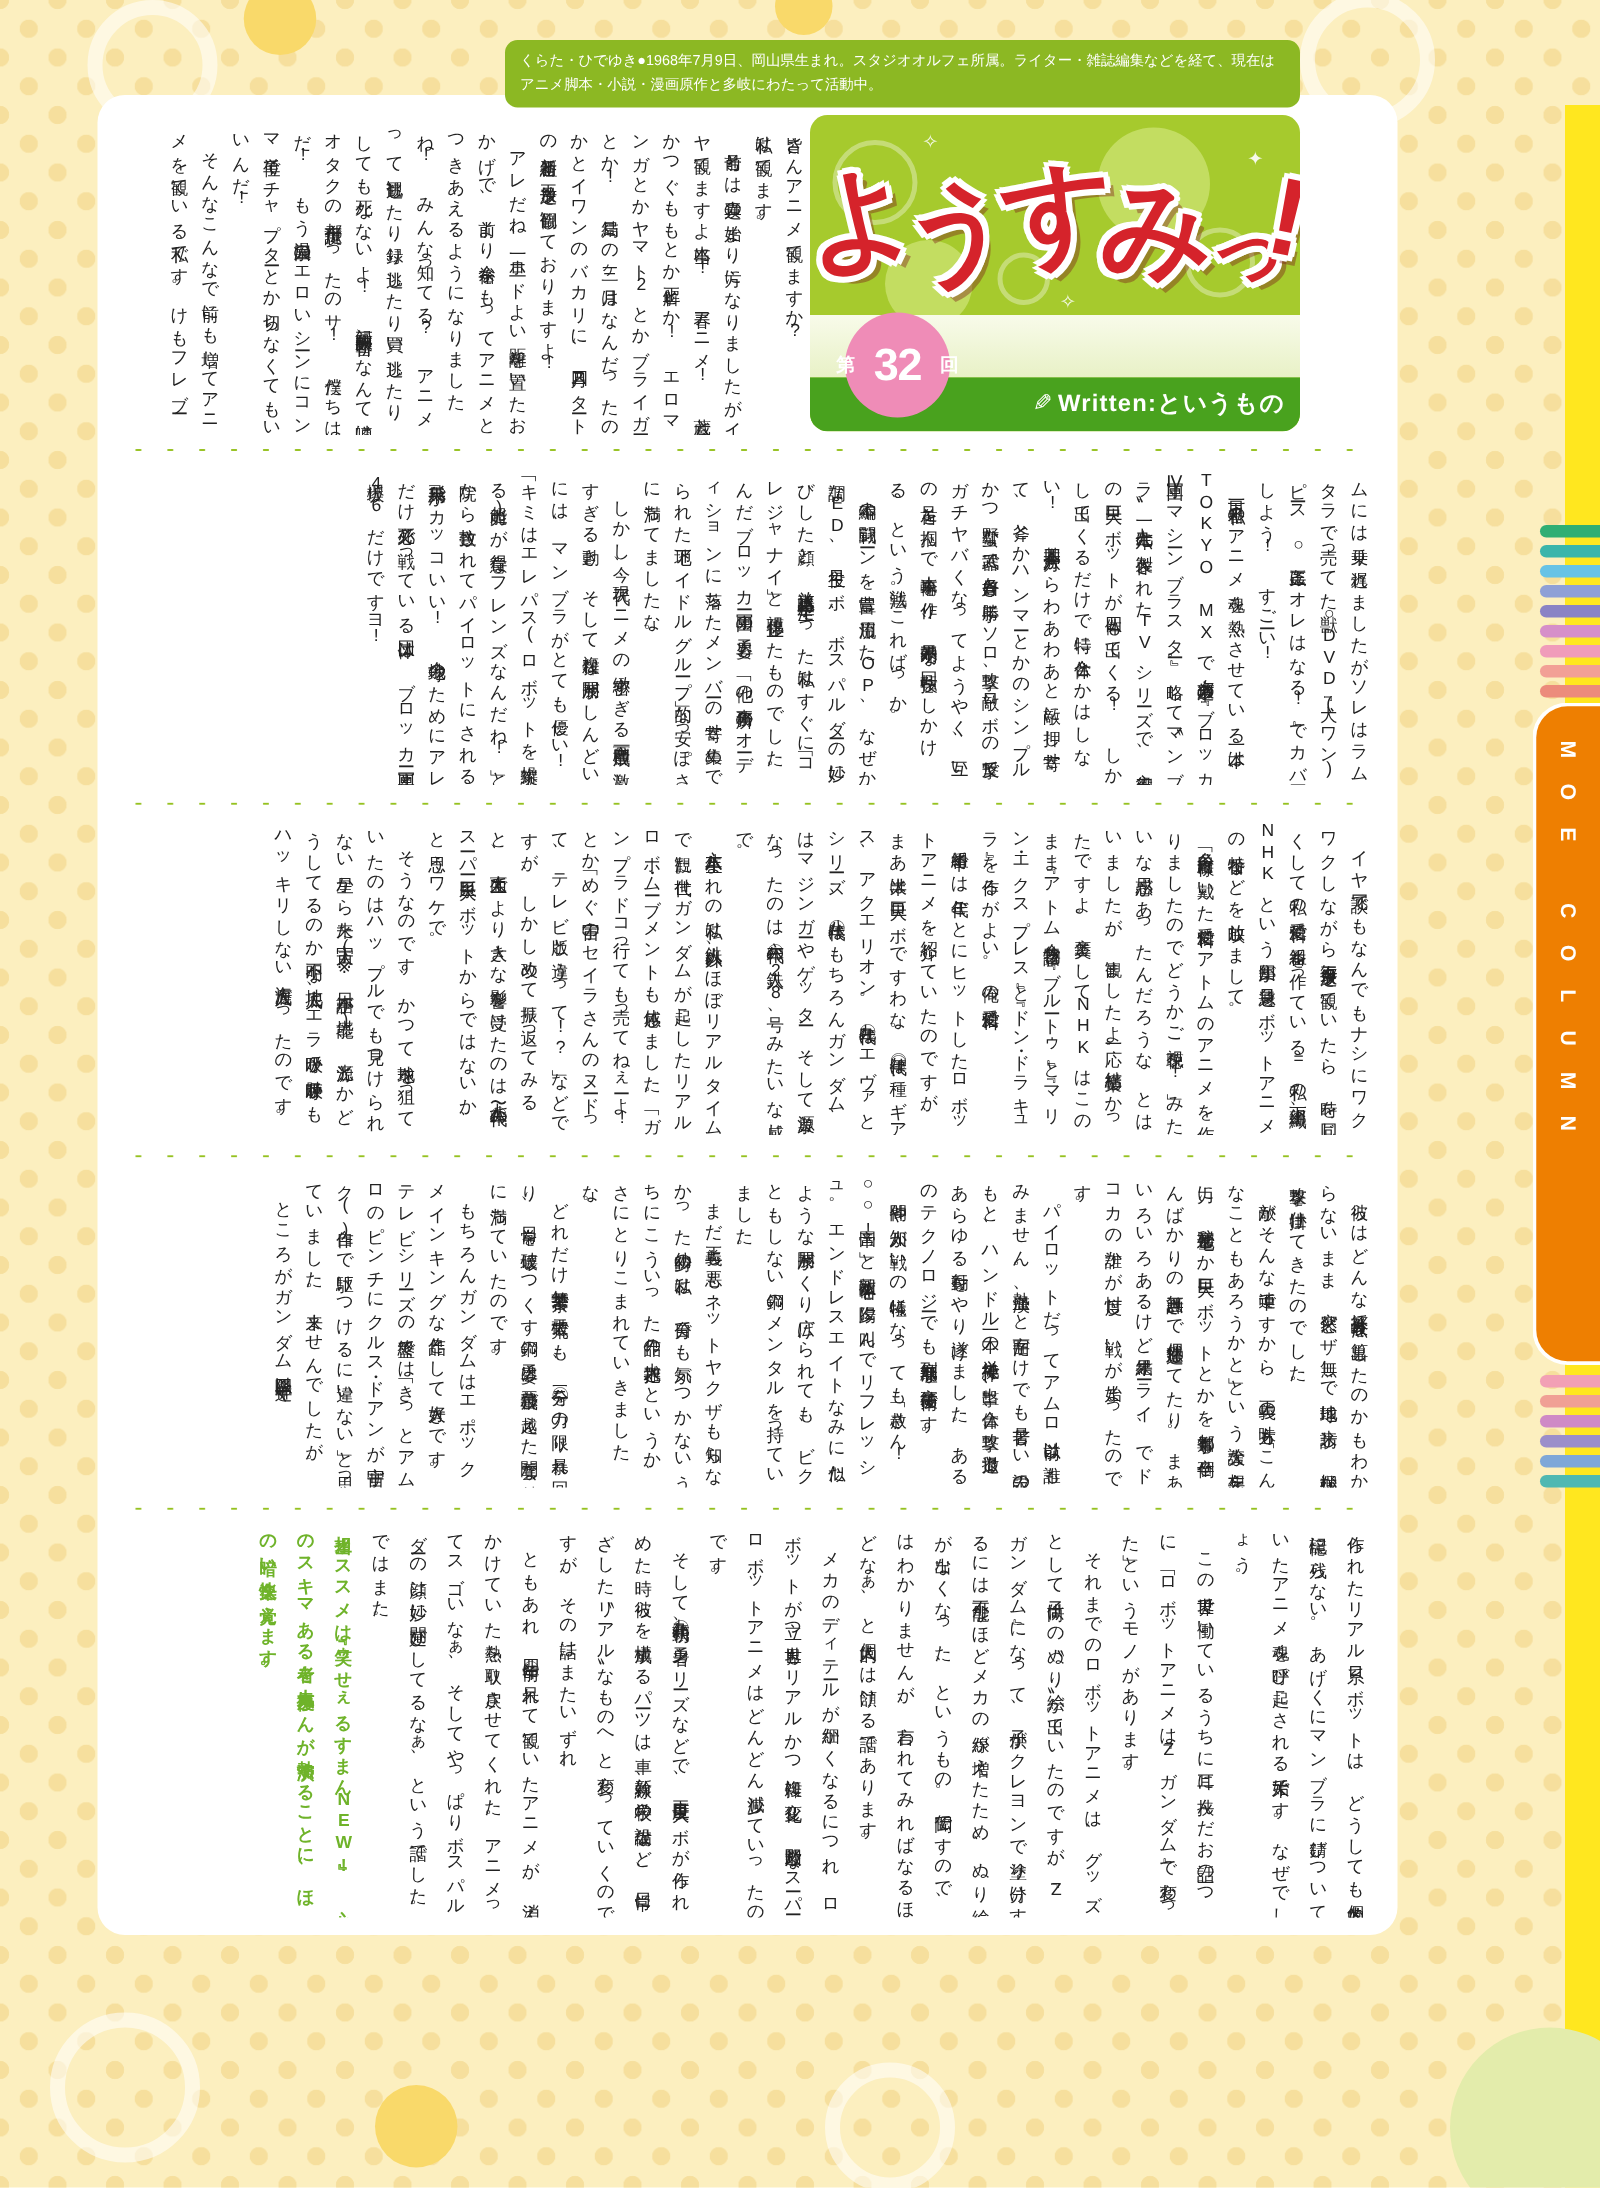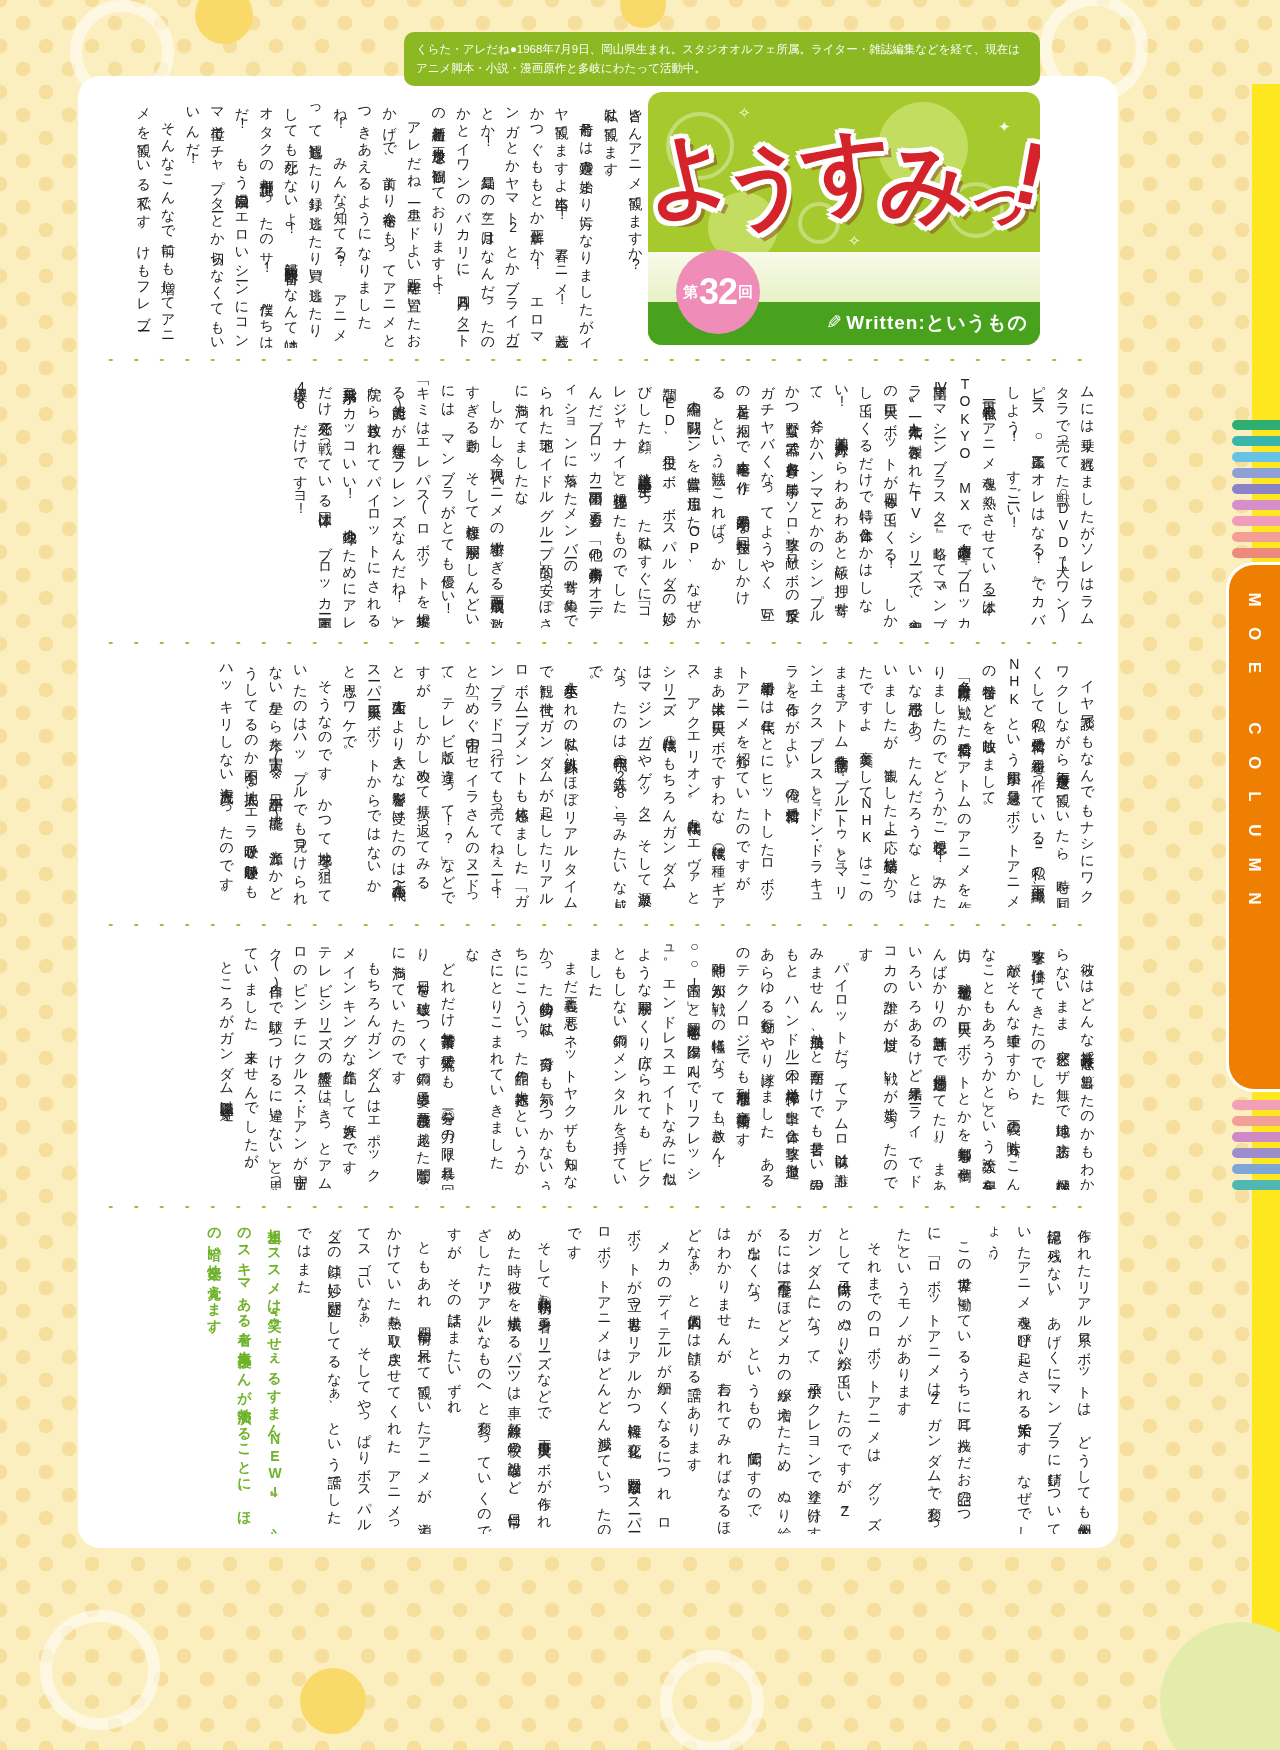--- a/index.html
+++ b/index.html
@@ -38,21 +38,21 @@
   .t1{transform:rotate(8deg) translateY(12px);}
   .t2{transform:rotate(-7deg) translateY(-4px);}
   .t3{transform:rotate(6deg) translateY(10px);}
   .t4{font-size:62px !important;transform:rotate(-8deg) translateY(24px);}
   .t5{transform:rotate(12deg);}
   .tb-badge{
     position:absolute;left:28px;top:158px;width:84px;height:84px;border-radius:50%;
     background:#ef8cb7;color:#fff;display:flex;justify-content:center;align-items:center;z-index:3;font-weight:bold;
   }
   .b-pre,.b-suf{font-size:15px;}
-  .b-num{font-size:36px;letter-spacing:-1px;margin:0 1px;}
+  .b-num{font-size:36px;letter-spacing:-1px;margin:0 15px;}
   .tb-sub{position:absolute;left:126px;top:169px;z-index:3;font-size:29px;font-weight:bold;color:#f285b5;letter-spacing:1px;}
   .tb-credit{position:absolute;right:12px;top:218px;z-index:3;color:#fff;font-size:19px;font-weight:bold;letter-spacing:1px;}
   .pencil{display:inline-block;transform:scaleX(-1);margin-right:4px;}
   
   .band{
     position:absolute;writing-mode:vertical-rl;text-orientation:upright;
     font-size:14px;line-height:24.6px;letter-spacing:1.3px;color:#222;overflow:hidden;
   }
   .band p{margin:0;}
   .band p.ind{text-indent:1em;}
@@ -169,21 +169,21 @@
         <p>作られたリアル系ロボットは、どうしても個人的な記憶に残らない。あげくにマンブラに錆びついていたアニメ魂を呼び起こされる始末です。なぜでしょう。</p>
         <p class="ind">この世界で働いているうちに耳に挟んだお話の一つに、「ロボットアニメは『Zガンダム』で変わった」というモノがあります。</p>
         <p class="ind">それまでのロボットアニメは、グッズとして子供向けの〝ぬり絵〟が出ていたのですが、『Zガンダム』になって、子供がクレヨンで塗り分けするには不可能なほどメカの線が増えたため、ぬり絵が出なくなった、というもの。伝聞ですので、真偽はわかりませんが、言われてみればなるほどなぁ、と個人的には頷ける話であります。</p>
         <p class="ind">メカのディテールが細かくなるにつれ、ロボットが立つ世界もリアルかつ複雑に変化し、野放図なスーパー系ロボットアニメはどんどん減少していったのです。</p>
         <p class="ind">そして九〇年代初頭、勇者シリーズなどで、再度巨大ロボが作られ始めた時。彼らを構成するパーツは車、新幹線、学校の設備など、日常に根ざした〝リアル〟なものへと変わっていくのですが、その話はまたいずれ。</p>
         <p class="ind">ともあれ、四〇年前に呆れて観ていたアニメが、消えかけていた熱を取り戻させてくれた。アニメってスゴいなぁ、そしてやっぱりボスパルダーの顔は妙に間延びしてるなぁ、という話でした。ではまた。</p>
         <p class="green">担当オススメは『笑ゥせぇるすまんNEW』!　心のスキマある者を人気声優さんが熱演することに、ほの暗い快楽を覚えます。</p>
       </div>
   </div>
 
-  <div class="bio">くらた・アレだね●1968年7月9日、岡山県生まれ。スタジオオルフェ所属。ライター・雑誌編集などを経て、現在はアニメ脚本・小説・漫画原作と多岐にわたって活動中。</div>
+  <div class="bio">くらた・ひでゆき●1968年7月9日、岡山県生まれ。スタジオオルフェ所属。ライター・雑誌編集などを経て、現在はアニメ脚本・小説・漫画原作と多岐にわたって活動中。</div>
 
   <div class="stripes top">
       <div class="stripe" style="background: rgb(47, 174, 116);"></div>
       <div class="stripe" style="background: rgb(58, 181, 171);"></div>
       <div class="stripe" style="background: rgb(103, 195, 230);"></div>
       <div class="stripe" style="background: rgb(143, 160, 214);"></div>
       <div class="stripe" style="background: rgb(138, 131, 197);"></div>
       <div class="stripe" style="background: rgb(214, 143, 201);"></div>
       <div class="stripe" style="background: rgb(240, 156, 186);"></div>
       <div class="stripe" style="background: rgb(242, 160, 150);"></div>

